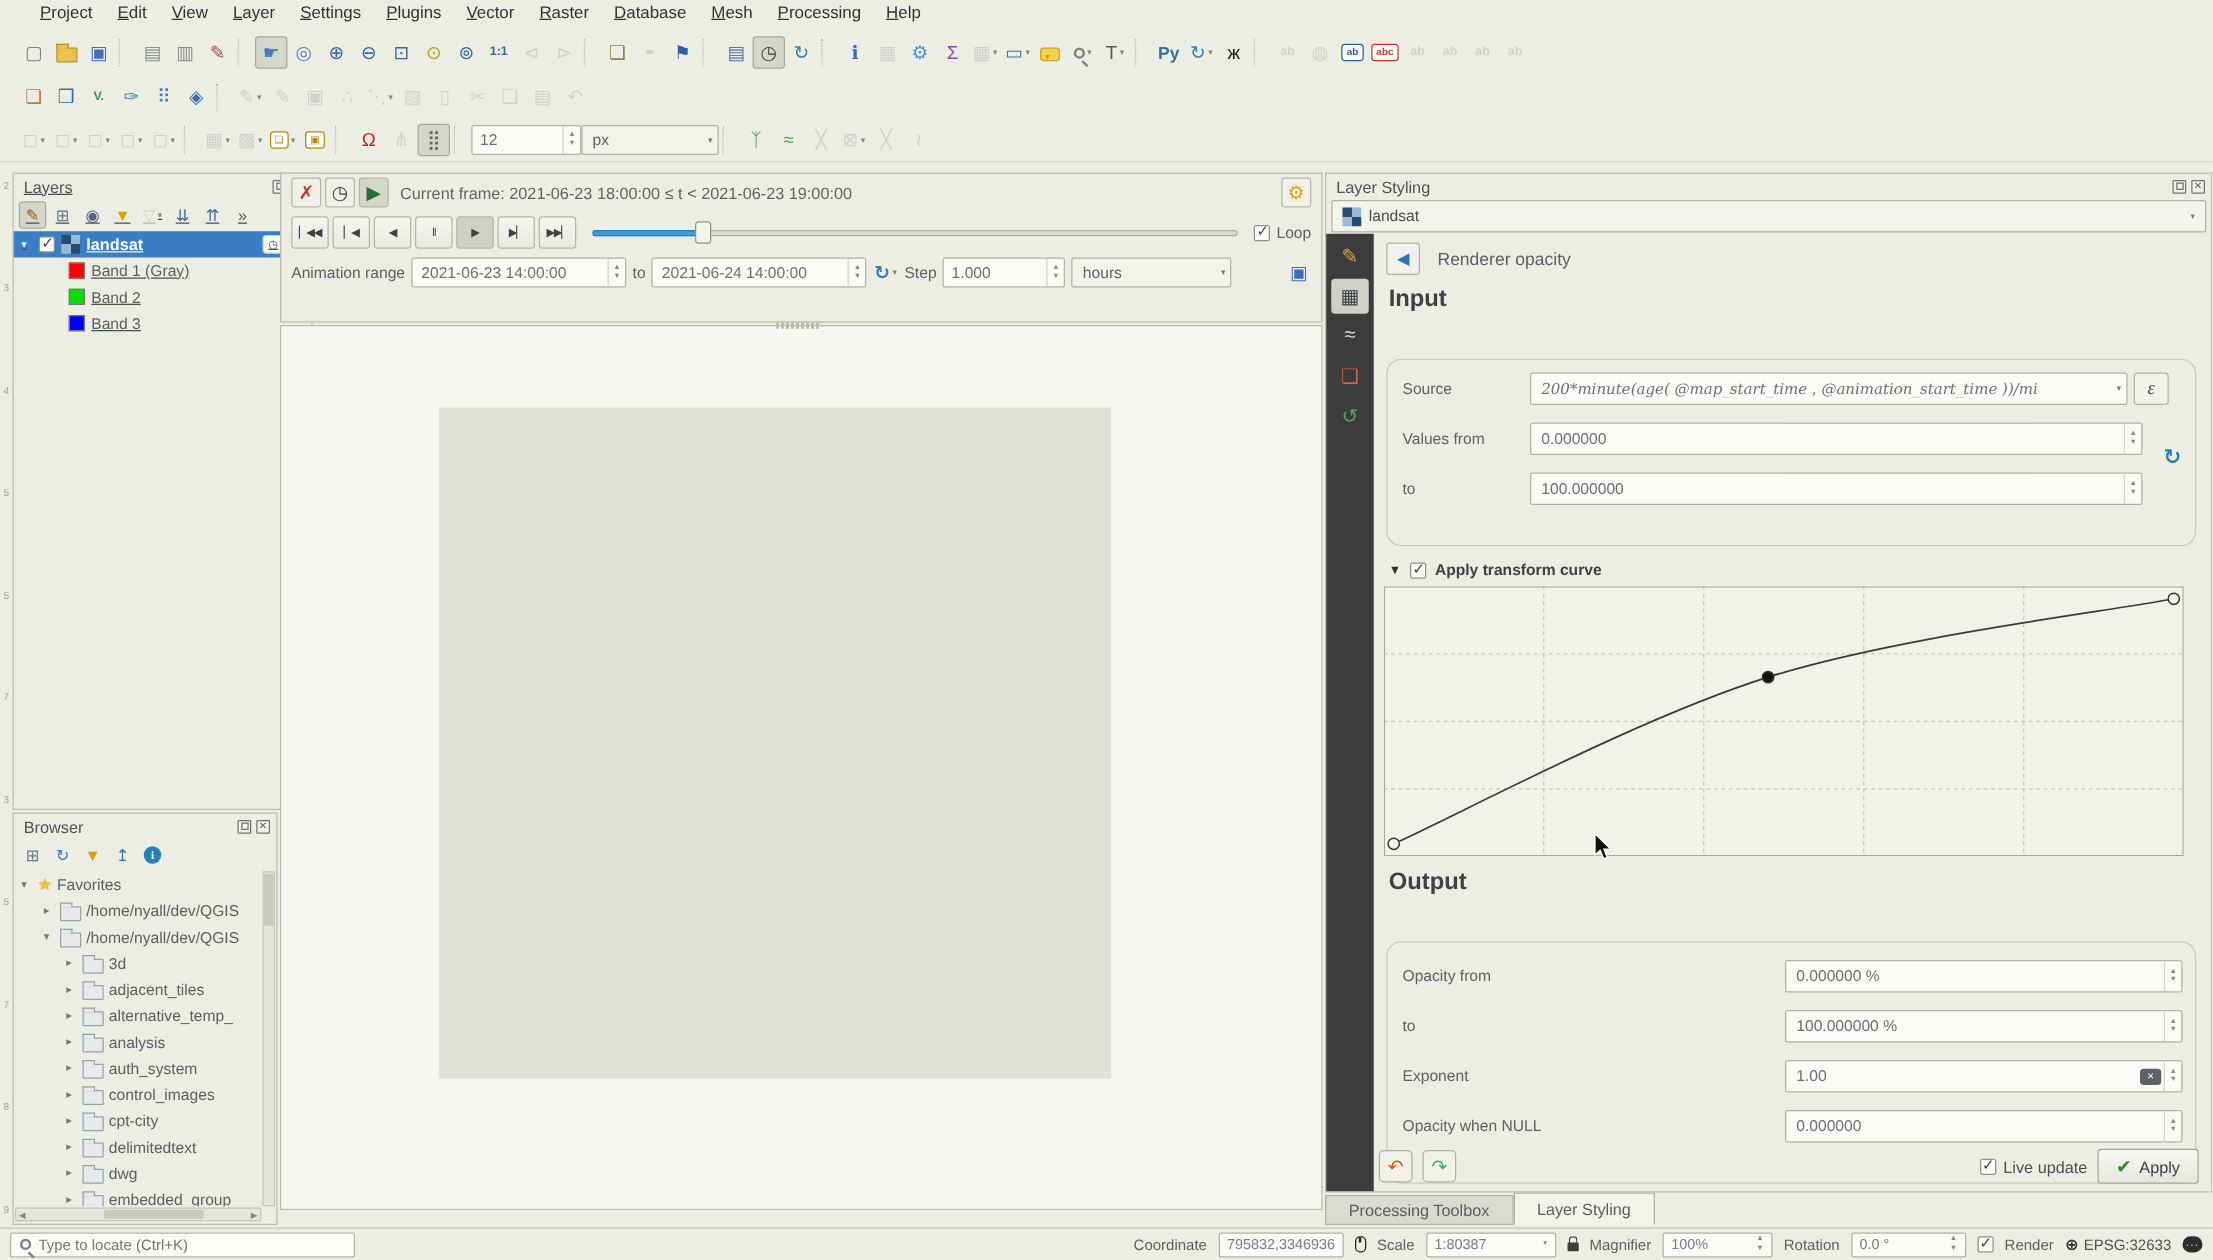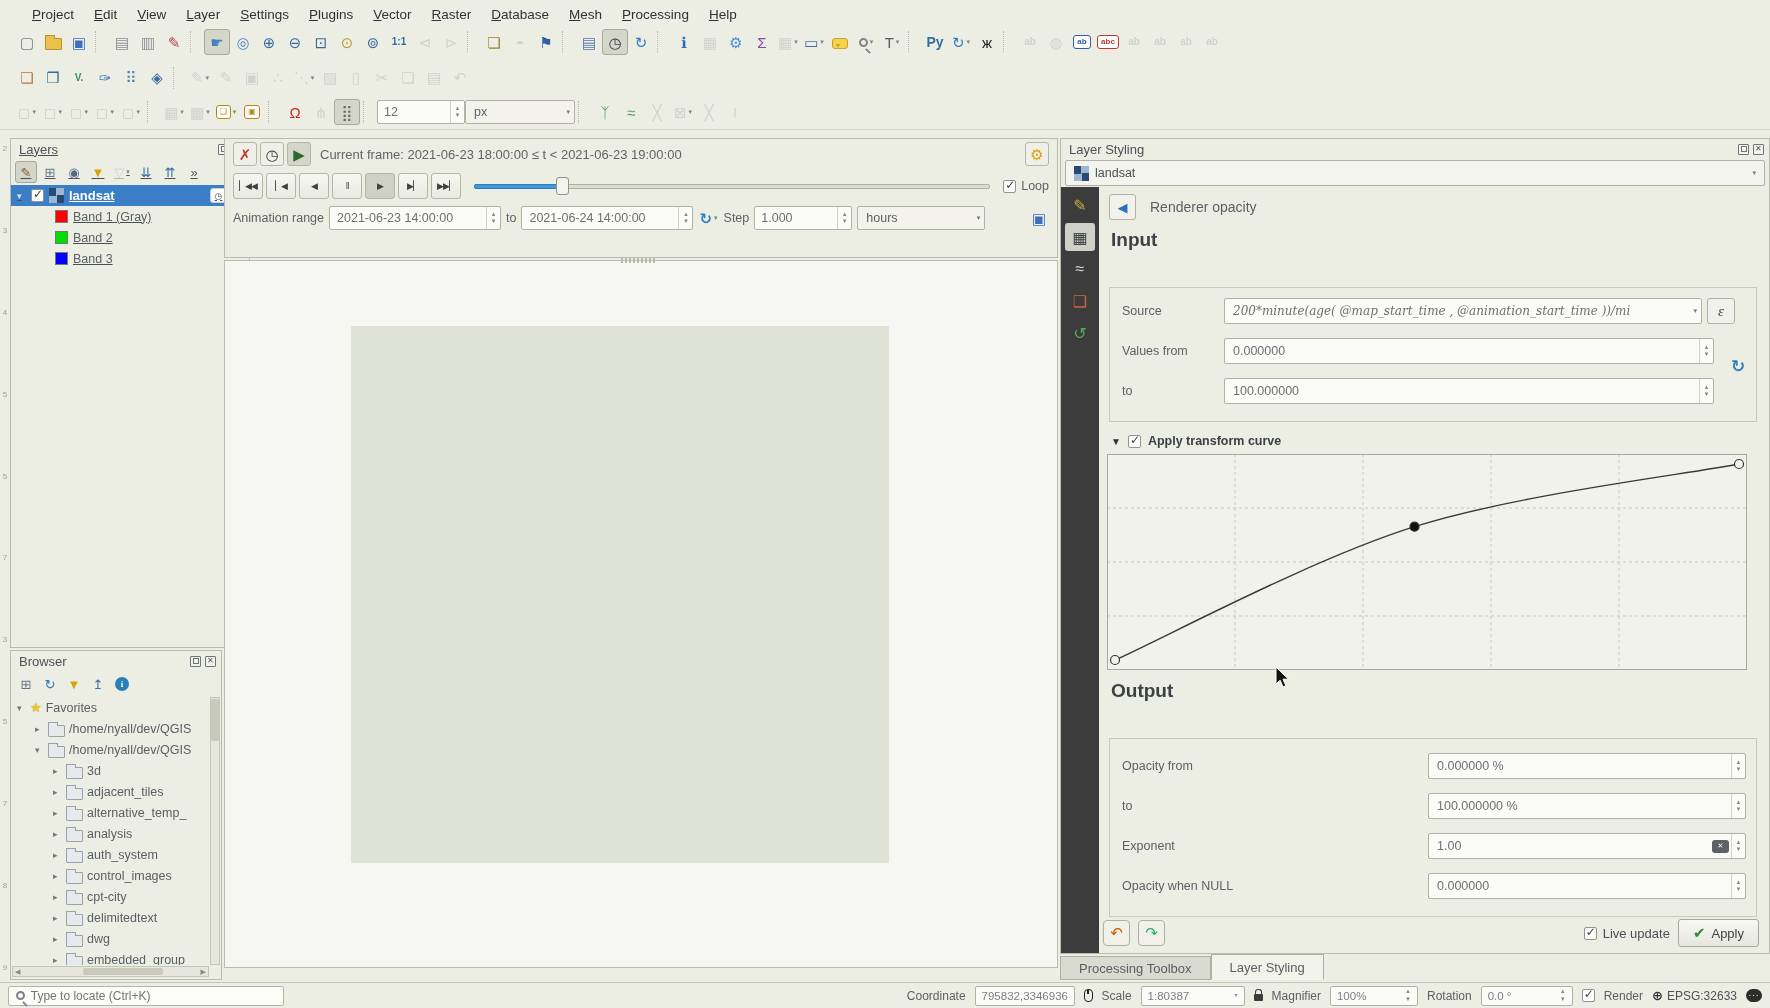--- a/index.html
+++ b/index.html
@@ -2,21 +2,21 @@
 <html><head>
 <meta charset="utf-8">
 <style>
   * { margin:0; padding:0; box-sizing:border-box; }
   html,body { width:1770px; height:1008px; overflow:hidden; }
   body { font-family:"Liberation Sans","DejaVu Sans",sans-serif; font-size:12.5px;
          background:#eceee4; color:#4a4f54; position:relative; }
 
   
   #menubar { position:absolute; left:0; top:0; width:1770px; height:24px;
-             display:flex; align-items:flex-end; padding-left:22px; background:#eceee4;
+             display:flex; align-items:flex-start; padding-left:22px; background:#eceee4;
              font-size:13.5px; color:#2f3338; }
   .menu-item { padding:2px 10px; cursor:default; }
   .menu-item u { text-decoration:underline; }
 
   
   .tbrow { position:absolute; left:0; width:1770px; display:flex; align-items:center;
            padding-left:14px; background:#eceee4; }
   #tb1 { top:24px; height:36px; }
   #tb2 { top:60px; height:35px; }
   #tb3 { top:95px; height:35px; border-bottom:1px solid #d4d4c8; }
@@ -146,21 +146,21 @@
              align-items:center; padding-top:4px; gap:4px; }
   .stab { width:30px; height:28px; display:flex; align-items:center; justify-content:center;
           font-size:16px; border-radius:3px; }
   .stab.sel { background:#cfd0c6; }
   #s-content { flex:1; position:relative; padding:4px 12px 0 10px; }
   #s-header { display:flex; align-items:center; gap:14px; height:32px; }
   .backbtn { width:27px; height:26px; border:1px solid #b2b2a4; background:#f2f2ec; border-radius:3px;
              display:flex; align-items:center; justify-content:center; color:#2e6fbe; font-size:13px; }
   #s-header .h { font-size:14px; color:#5a5f64; }
   .seclab { font-weight:bold; font-size:19px; color:#3c4146; margin:6px 0 4px 2px; }
-  .groupbox { border:1px solid #c9c9bb; border-radius:0; padding:10px 10px 3px 12px; position:relative;margin-top:36px; }
+  .groupbox { border:1px solid #c9c9bb; border-radius:12px; padding:10px 10px 18px 12px; position:relative;margin-top:36px; }
   .frow { display:flex; align-items:center; margin-bottom:14px; }
   .frow .lab { width:102px; flex:none; }
   .field { flex:1; display:flex; align-items:center; height:26px; background:#fbfbf8;
            border:1px solid #b2b2a4; border-radius:2px; padding-left:8px; color:#6b7075; overflow:hidden; }
   .field .val { flex:1; white-space:nowrap; overflow:hidden; }
   .field .ar { font-size:7px; color:#777; padding:0 4px; }
   .exprbtn { width:28px; height:26px; margin-left:5px; border:1px solid #b2b2a4; background:#f2f2ec;
              border-radius:3px; display:flex; align-items:center; justify-content:center;
              font-style:italic; font-family:"Liberation Serif",serif; font-size:15px; color:#3c4146; }
   #src-field { max-width:478px; }

